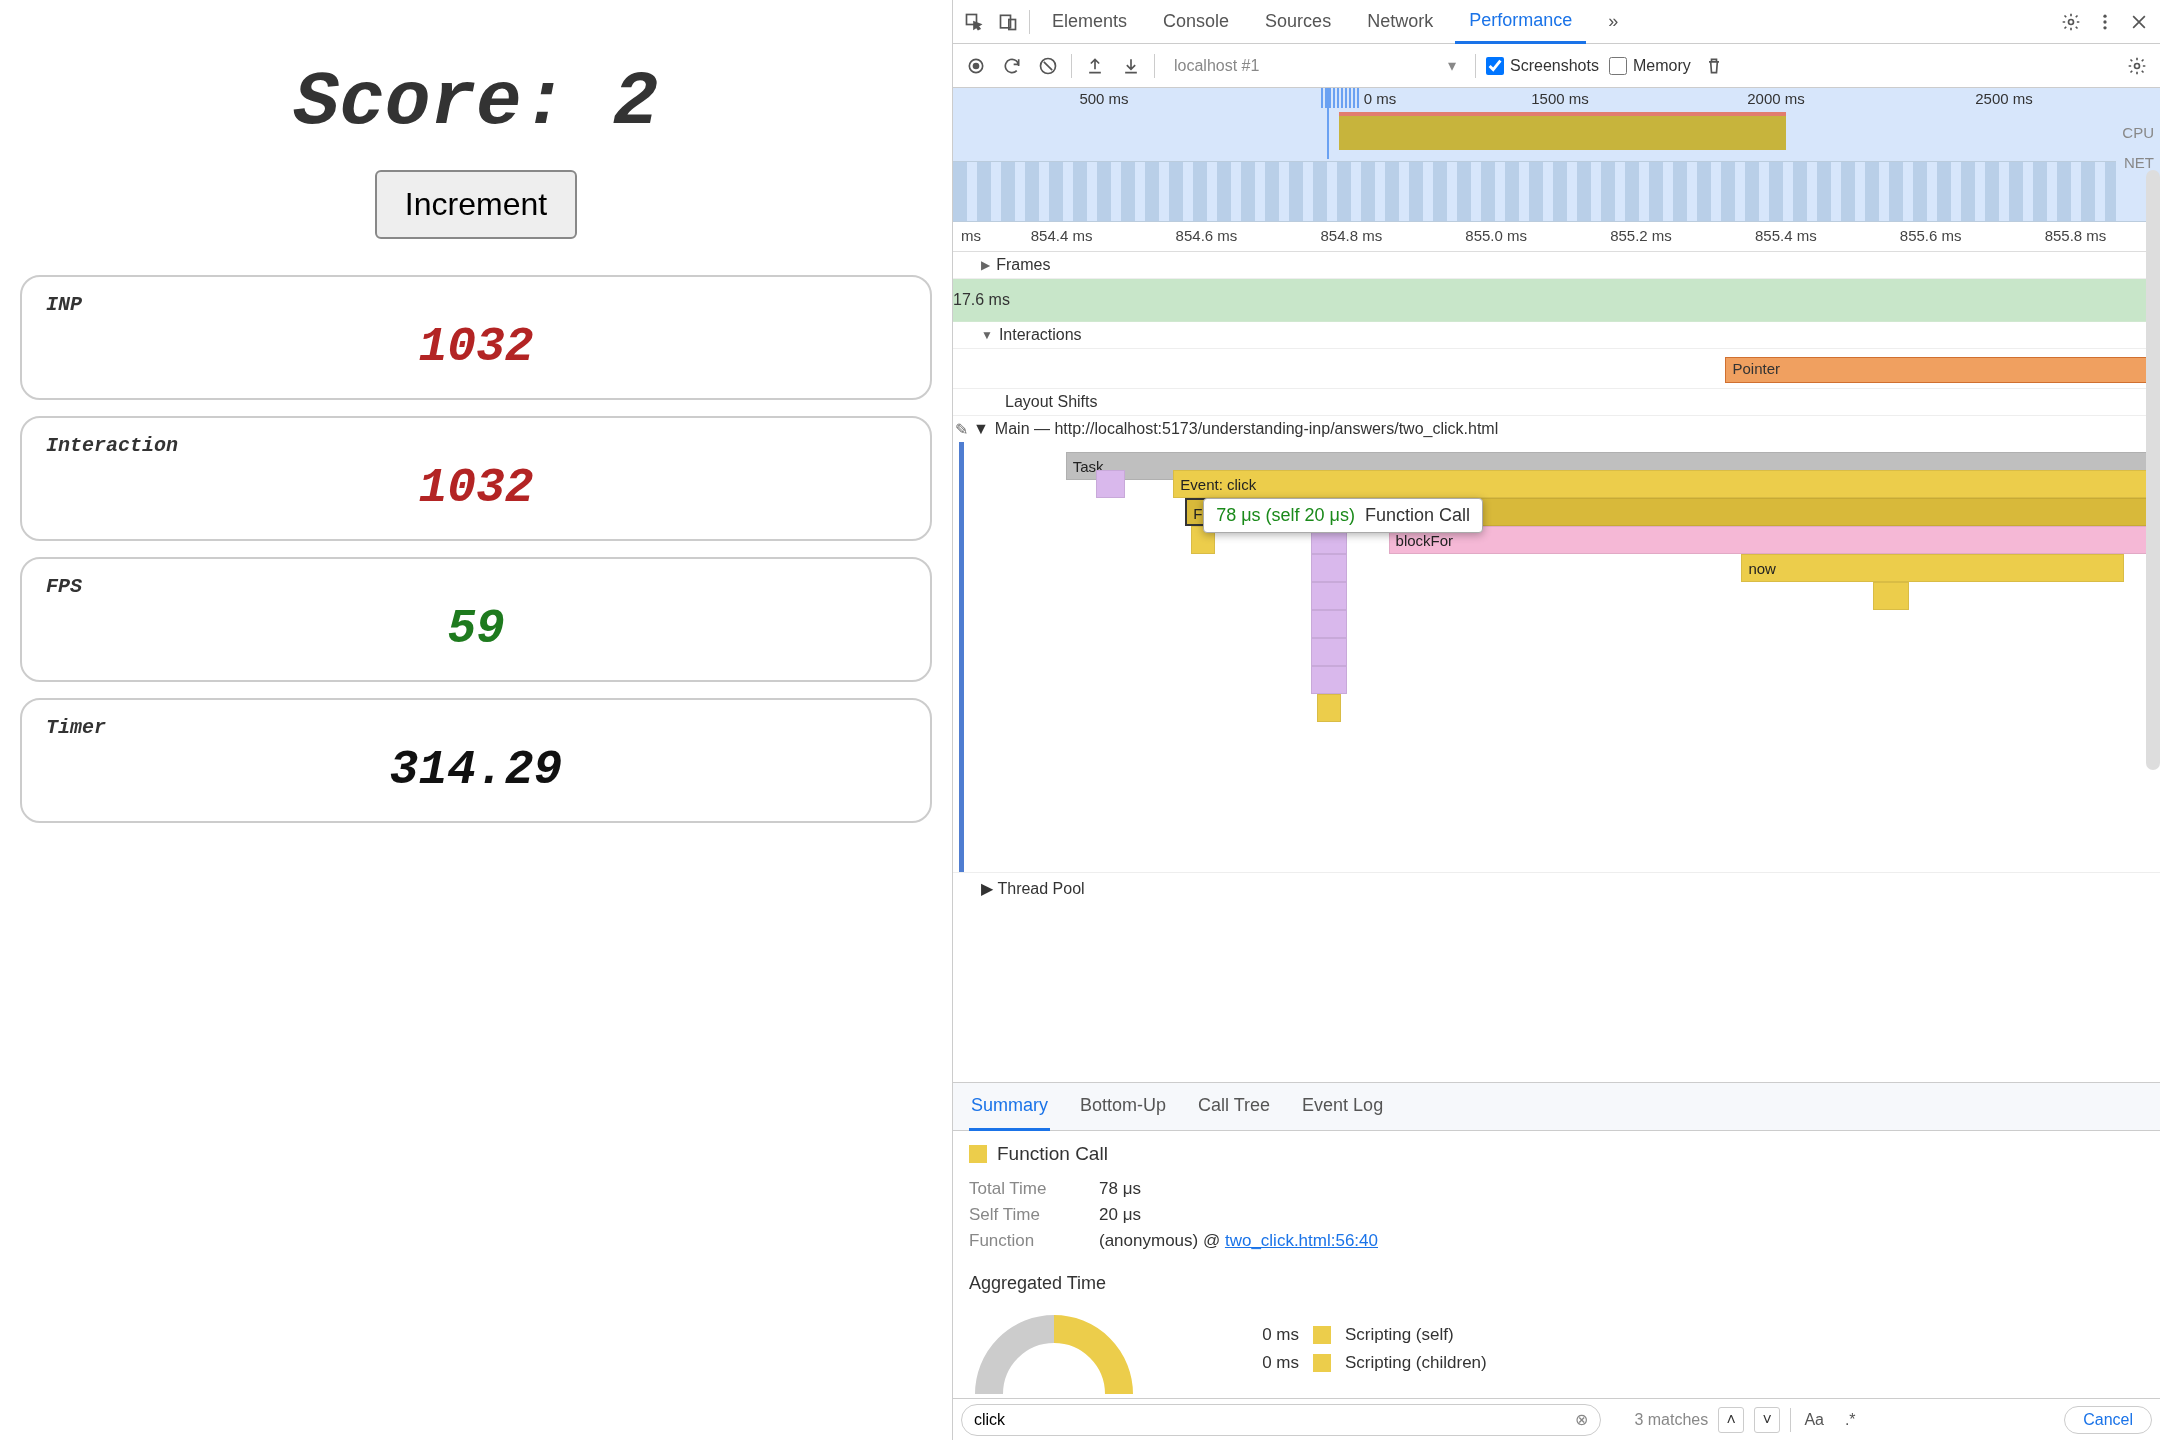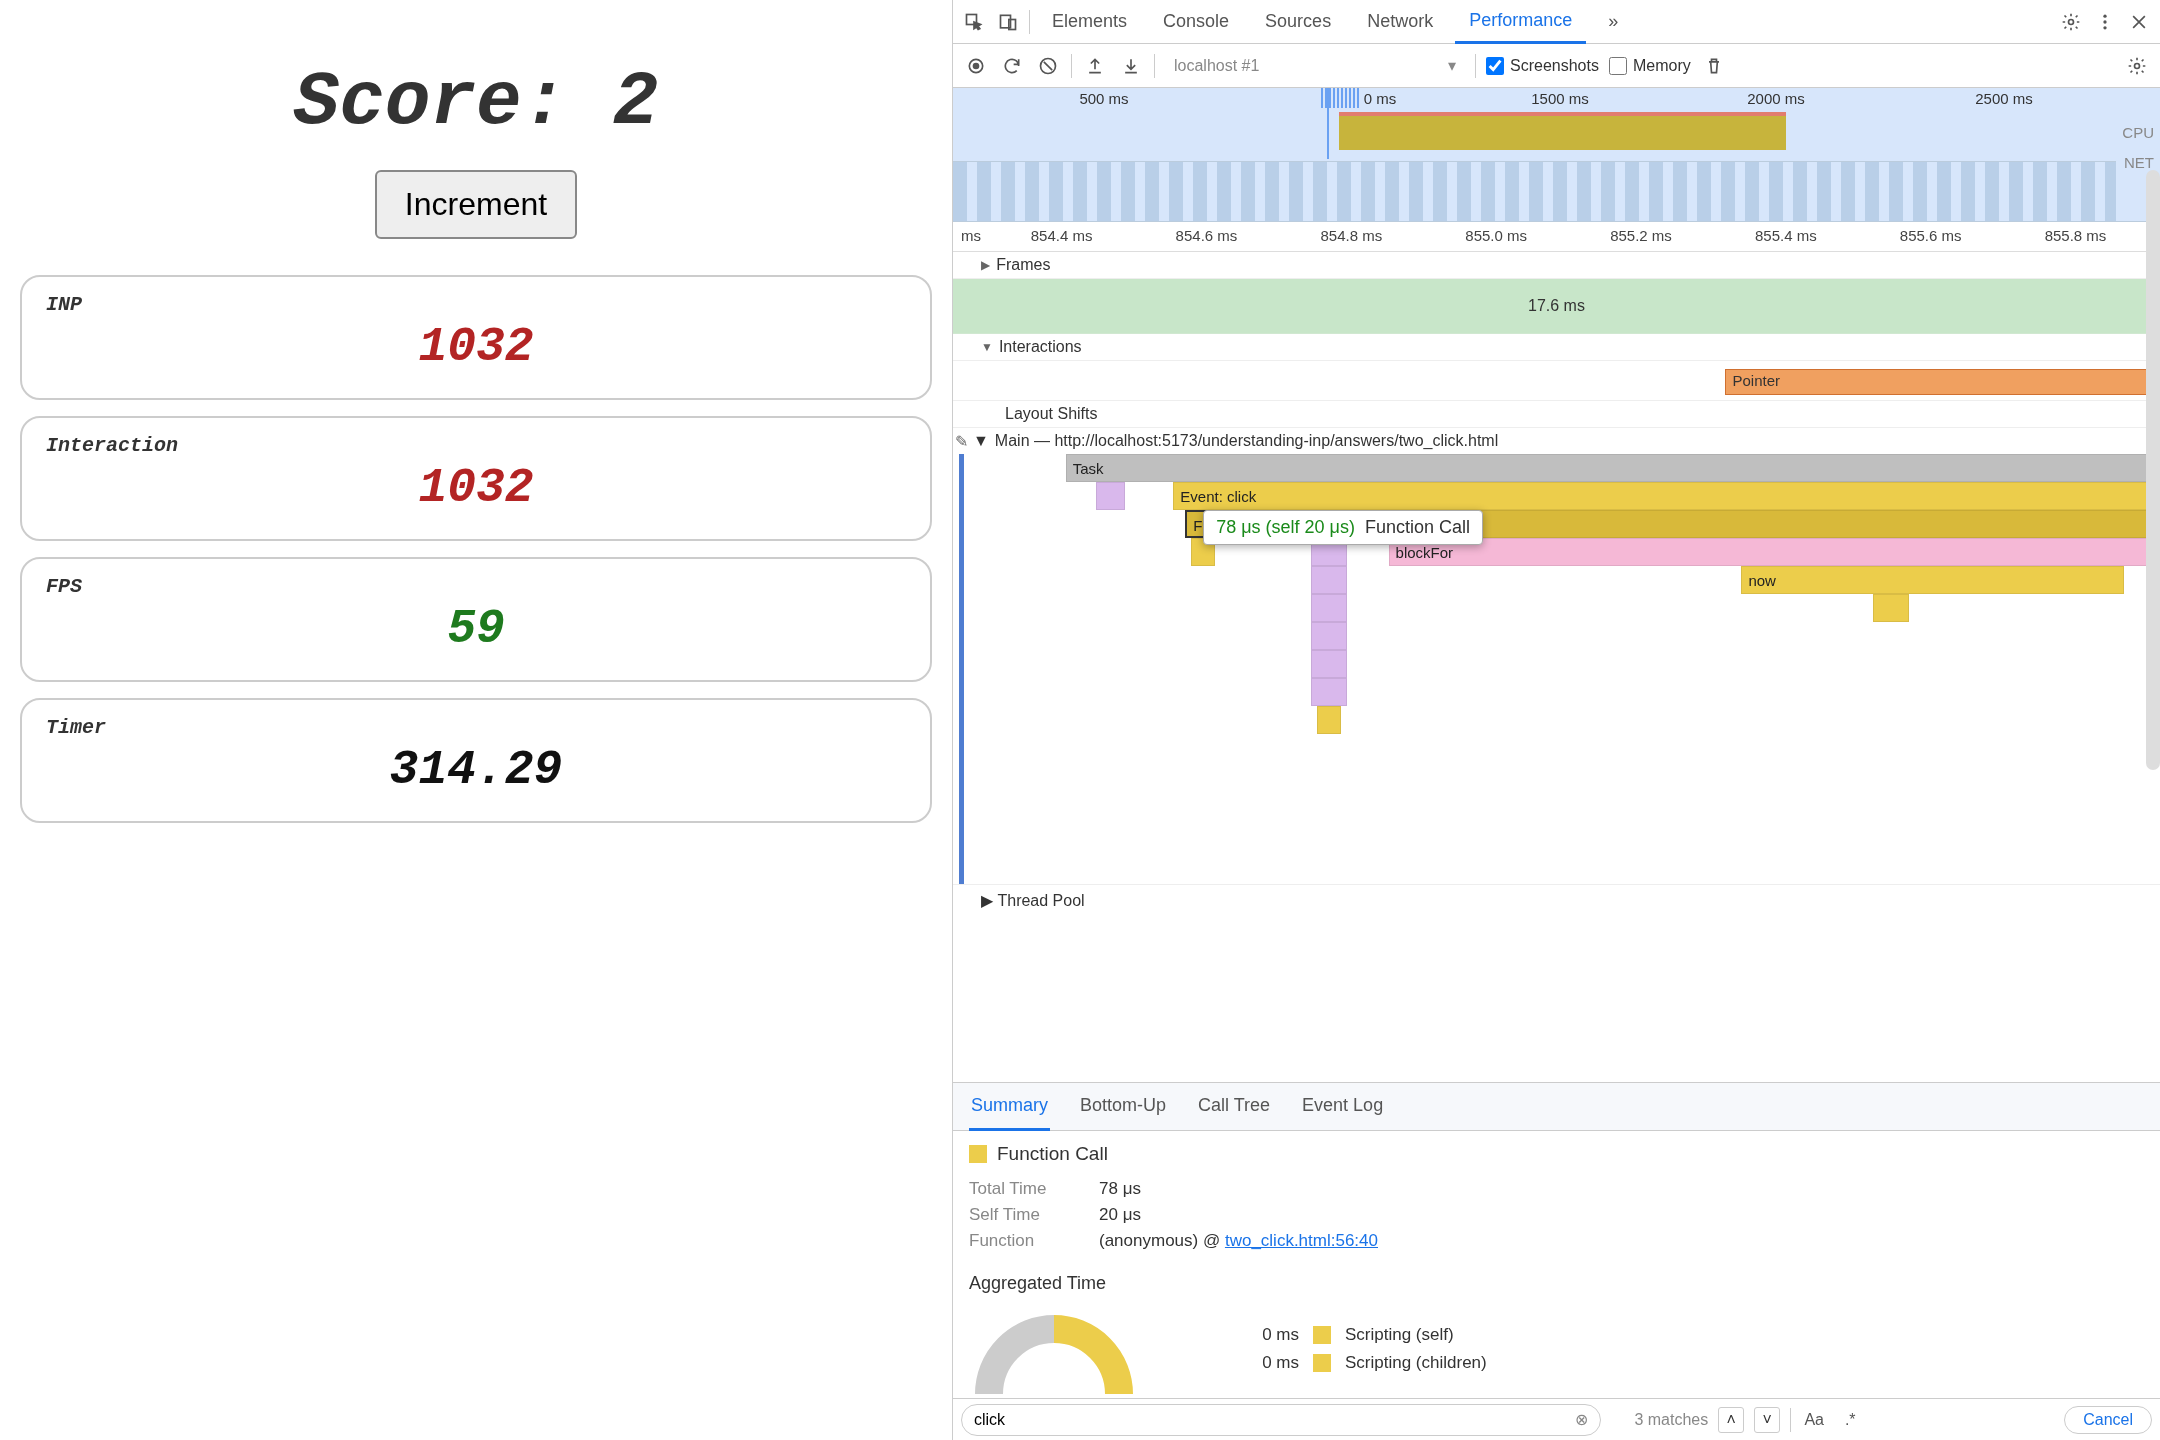--- a/index.html
+++ b/index.html
@@ -46,21 +46,21 @@
 .ov-marker { position: absolute; top: 0; bottom: 62px; width: 2px; background: #6aa1f2; }
 .ov-markerbox { position: absolute; top: 0; height: 20px; background: repeating-linear-gradient(90deg,#6aa1f2,#6aa1f2 2px,transparent 2px,transparent 4px); }
 .ov-net { position: absolute; left: 0; right: 44px; bottom: 0; height: 60px; background: repeating-linear-gradient(90deg,#b9cfe8 0,#b9cfe8 14px,#d7e6fb 14px,#d7e6fb 24px); border-top: 1px solid #bcd; }
 
 
 .flame-wrap { flex: 1; display: flex; flex-direction: column; min-height: 0; }
 .time-ruler { height: 30px; border-bottom: 1px solid #ddd; position: relative; font-size: 15px; color: #444; }
 .time-ruler span { position: absolute; top: 5px; transform: translateX(-50%); }
 .trk-header { display: flex; align-items: center; gap: 6px; padding: 4px 28px; font-size: 16px; color: #333; border-bottom: 1px solid #eee; }
 .trk-header .tri { font-size: 12px; color: #666; }
-.trk-frames { background: #c8e6c9; text-align: center; font-size: 16px; padding: 18px 0; border-bottom: 1px solid #d0e8d0; }
+.trk-frames { background: #c8e6c9; text-align: left; font-size: 16px; padding: 12px 0; border-bottom: 1px solid #d0e8d0; }
 .trk-inter { position: relative; height: 40px; border-bottom: 1px solid #eee; }
 .pointer-bar { position: absolute; top: 8px; height: 26px; background: #f0a060; border: 1px solid #d07030; font-size: 15px; padding: 2px 6px; color: #333; }
 .pointer-bar::after { content: ""; position: absolute; right: -1px; top: -1px; width: 0; height: 0; border-top: 0; border-left: 12px solid transparent; border-top: 12px solid #d03030; }
 .trk-layout { padding: 4px 52px; font-size: 16px; color: #333; border-bottom: 1px solid #eee; }
 .trk-main-head { display: flex; align-items: center; gap: 6px; padding: 4px 20px; font-size: 16px; color: #333; position: relative; }
 .edit-icon { position: absolute; left: 2px; top: 4px; color: #666; }
 .flame { position: relative; height: 430px; border-left: 5px solid #4f7dd1; margin-left: 6px; overflow: hidden; }
 .fbar { position: absolute; height: 28px; font-size: 15px; line-height: 28px; padding: 0 6px; white-space: nowrap; overflow: hidden; color: #222; border: 1px solid rgba(0,0,0,.08); }
 .c-gray { background: #bfbfbf; }
 .c-purp { background: #d9b8ec; }
@@ -272,21 +272,21 @@
       <div class="pointer-bar" style="left:64%; right:0">Pointer</div>
     </div>
     <div class="trk-layout">Layout Shifts</div>
     <div class="trk-main-head">
       <span class="edit-icon">✎</span>
       <span class="tri">▼</span>
       <span>Main — http://localhost:5173/understanding-inp/answers/two_click.html</span>
     </div>
 
     <div class="flame">
-      <div class="fbar c-gray" style="top:0; left:8.5%; right:0">Task</div>
+      <div class="fbar c-gray" style="top:10px; left:8.5%; right:0">Task</div>
       <div class="fbar c-purp" style="top:28px; left:11%; width:2.5%"></div>
       <div class="fbar c-gold" style="top:28px; left:17.5%; right:0">Event: click</div>
 
       <div class="fbar c-dgold" style="top:56px; left:18.5%; width:3.5%; border:2px solid #333">F…</div>
       <div class="fbar c-dgold" style="top:56px; left:22.5%; width:6%">Ru…ks</div>
       <div class="fbar c-dgold" style="top:56px; left:29%; right:0">Function Call</div>
       <div class="fbar c-purp" style="top:84px; left:29%; width:3%"></div>
       <div class="fbar c-gold" style="top:84px; left:19%; width:2%"></div>
       <div class="fbar c-pink" style="top:84px; left:35.5%; right:0">blockFor</div>
       <div class="fbar c-gold" style="top:112px; left:65%; width:32%">now</div>

